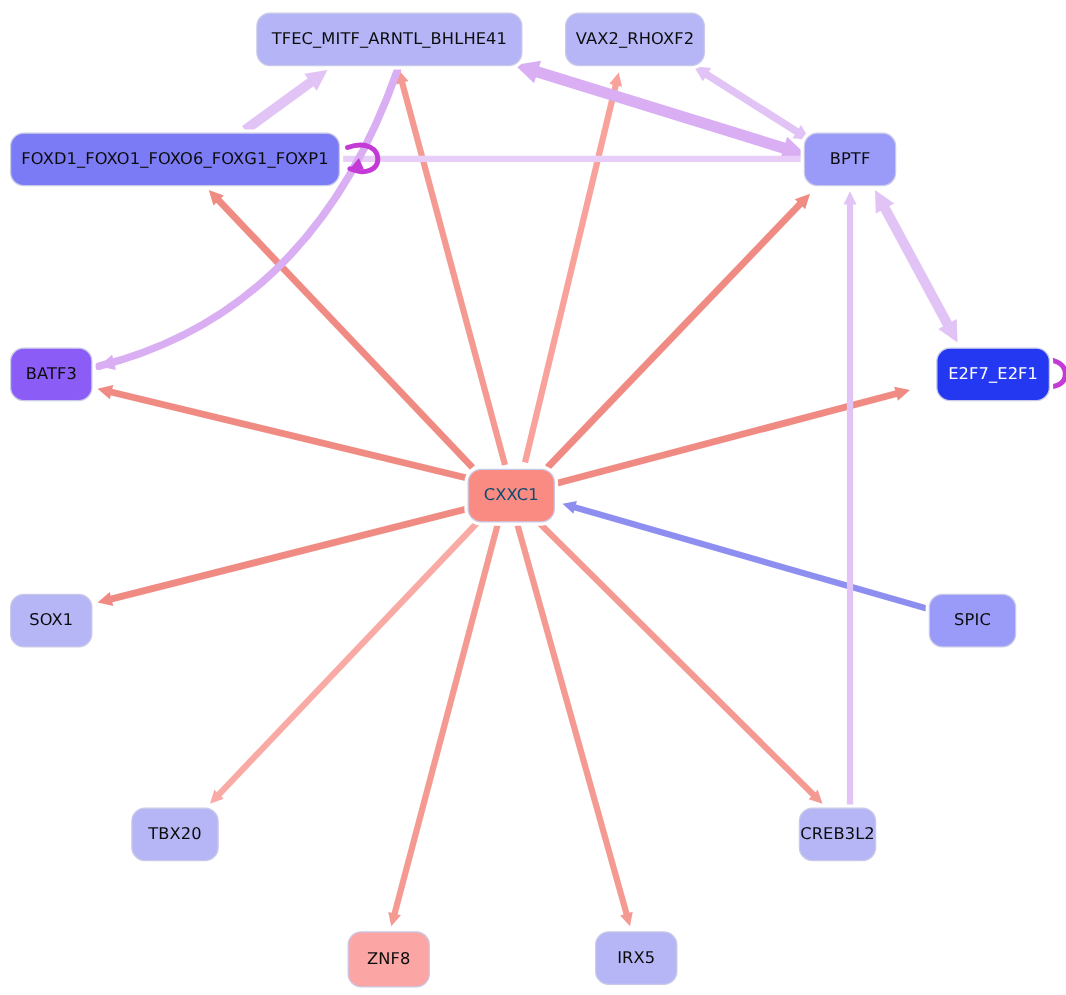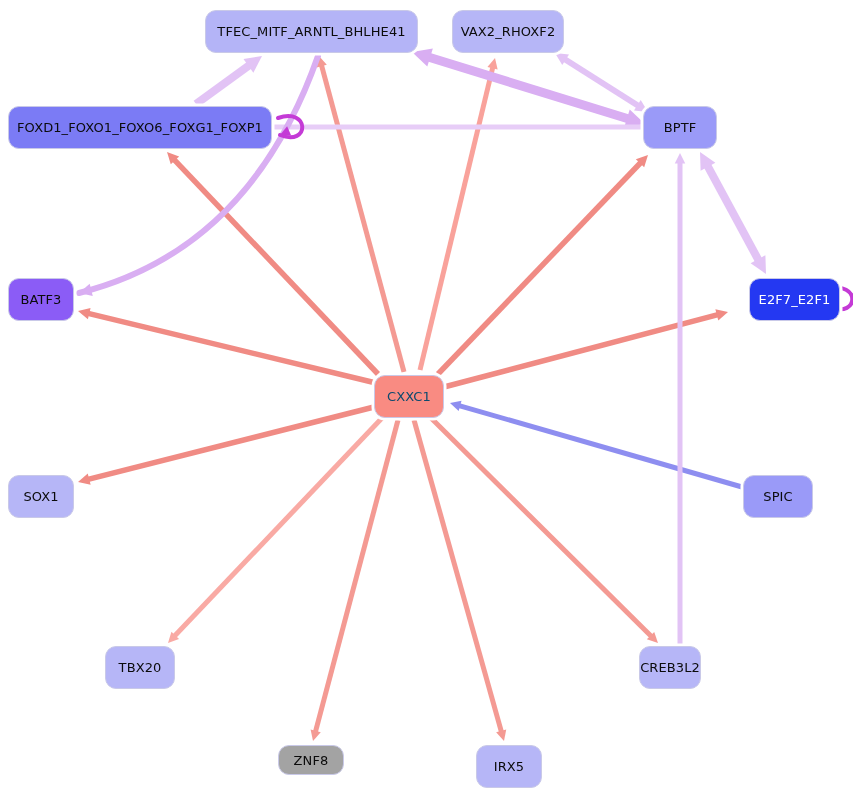--- a/index.html
+++ b/index.html
@@ -161,19 +161,19 @@
     </div>
     <div class="node" style="left: 743px; top: 475px; width: 70px; height: 43px; background: rgb(154, 154, 248); color: rgb(11, 11, 11);">
       <span class="node-label">SPIC</span>
     </div>
     <div class="node" style="left: 105px; top: 646px; width: 70px; height: 43px; background: rgb(182, 182, 247); color: rgb(11, 11, 11);">
       <span class="node-label">TBX20</span>
     </div>
     <div class="node" style="left: 639px; top: 646px; width: 62px; height: 43px; background: rgb(182, 182, 247); color: rgb(11, 11, 11);">
       <span class="node-label">CREB3L2</span>
     </div>
-    <div class="node" style="left: 278px; top: 745px; width: 66px; height: 30px; background: #a3a3a3; color: rgb(11, 11, 11); text-align: right;">
+    <div class="node" style="left: 278px; top: 745px; width: 66px; height: 45px; background: #fca5a5; color: rgb(11, 11, 11); text-align: right;">
       <span class="node-label">ZNF8</span>
     </div>
     <div class="node" style="left: 476px; top: 745px; width: 66px; height: 43px; background: rgb(182, 182, 247); color: rgb(11, 11, 11);">
       <span class="node-label">IRX5</span>
     </div>
   </div>
 
 </body></html>

